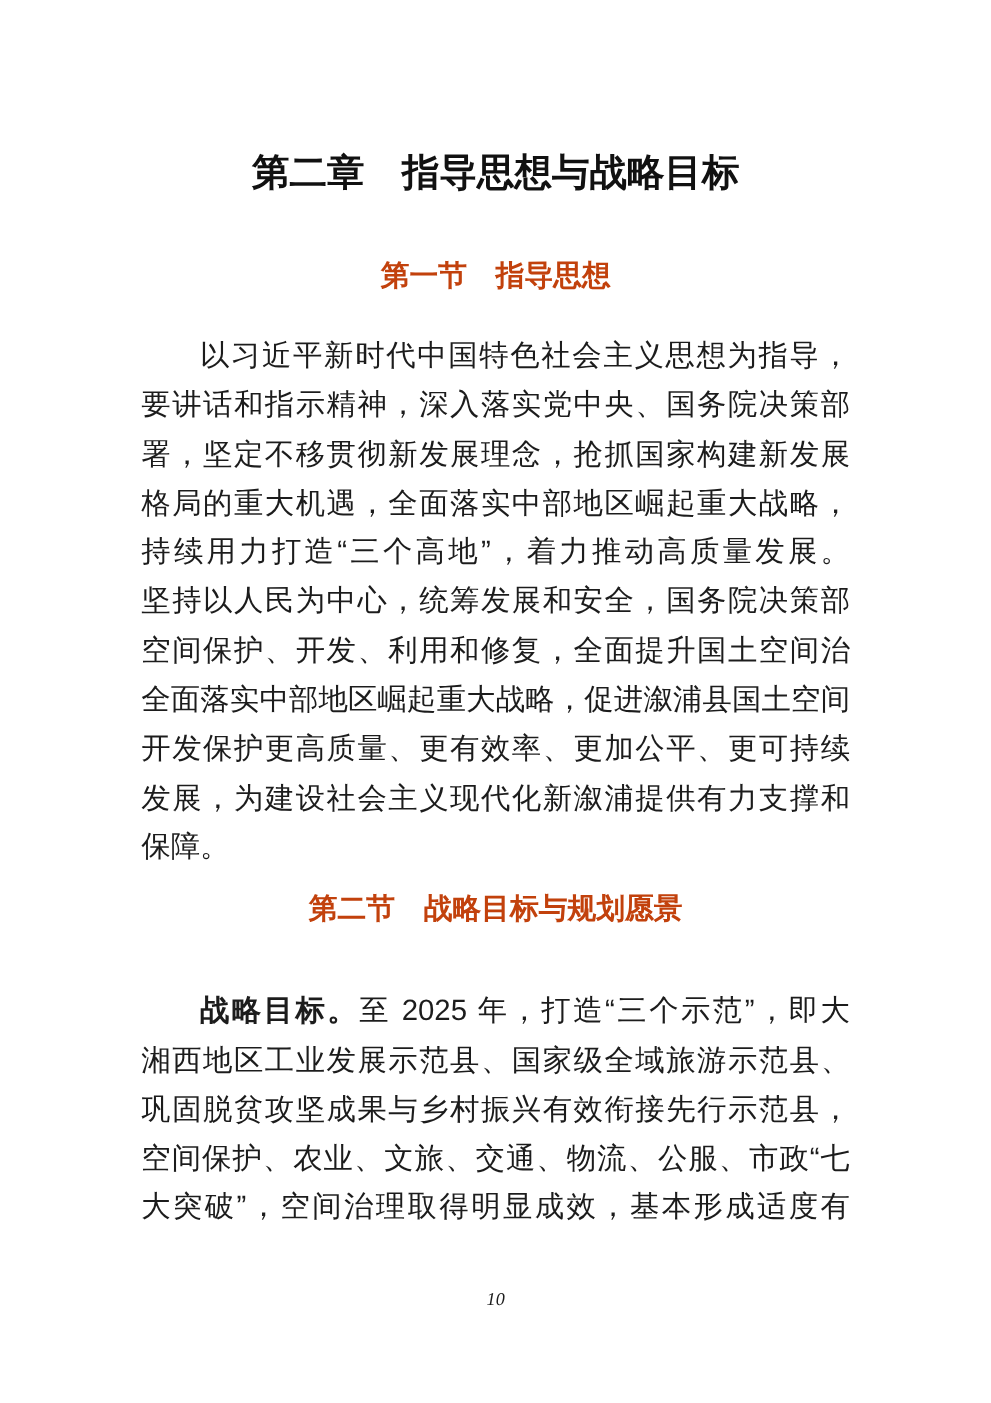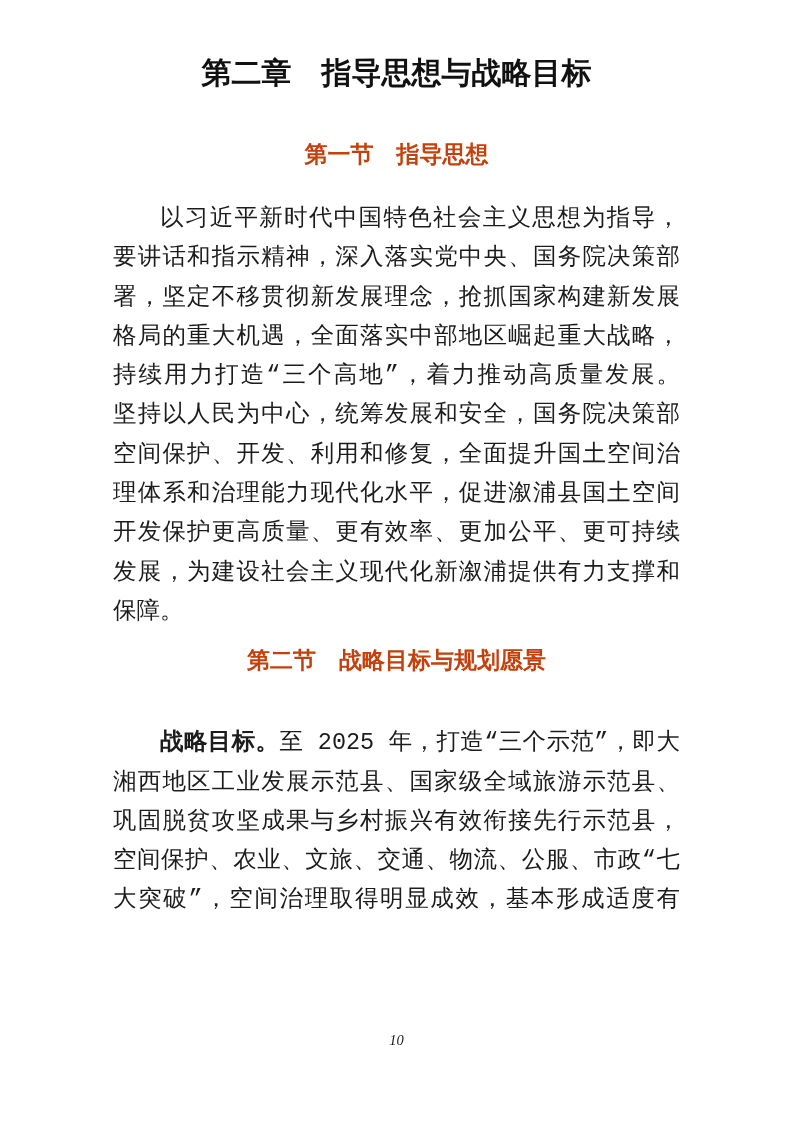--- a/index.html
+++ b/index.html
@@ -4,21 +4,21 @@
 <style>
   * { margin: 0; padding: 0; box-sizing: border-box; }
   html, body { background: #ffffff; }
   .page {
     width: 793px;
     height: 1122px;
     margin: 0 auto;
     background: #ffffff;
     color: #1c1c1c;
     position: relative;
-    padding: 52px 113px 0 113px;
+    padding: 118px 113px 0 113px;
     font-family: "Liberation Serif", "DejaVu Serif", serif;
     overflow: hidden;
   }
   .chapter-title {
     font-size: 30px;
     line-height: 42px;
     font-weight: bold;
     text-align: center;
     font-family: "Liberation Serif", "DejaVu Serif", serif;
     color: #111111;
@@ -33,21 +33,21 @@
   }
   .heading-1 { margin-top: 45px; }
   .heading-2 { margin-top: 14px; }
   .paragraph { width: 567px; }
   .para-1 { margin-top: 30px; }
   .para-2 { margin-top: 48px; }
   .body-line {
     font-size: 23.5px;
     height: 39.3px;
     line-height: 39.3px;
-    font-family: Liberation Mono, monospace;
+    font-family: Liberation Sans, sans-serif;
     color: #1c1c1c;
     overflow: hidden;
   }
   .jline {
     text-align: justify;
     text-align-last: justify;
   }
   .indent { text-indent: 47px; }
   .lead { font-weight: bold; }
   .page-number {
@@ -73,21 +73,21 @@
   <div class="section-heading heading-1">第一节　指导思想</div>
 
   <div class="paragraph para-1">
       <div class="body-line jline indent">以习近平新时代中国特色社会主义思想为指导，</div>
       <div class="body-line jline">要讲话和指示精神，深入落实党中央、国务院决策部</div>
       <div class="body-line jline">署，坚定不移贯彻新发展理念，抢抓国家构建新发展</div>
       <div class="body-line jline">格局的重大机遇，全面落实中部地区崛起重大战略，</div>
       <div class="body-line jline">持续用力打造“三个高地”，着力推动高质量发展。</div>
       <div class="body-line jline">坚持以人民为中心，统筹发展和安全，国务院决策部</div>
       <div class="body-line jline">空间保护、开发、利用和修复，全面提升国土空间治</div>
-      <div class="body-line jline">理体系和治理能力现代化水平，促进溆浦县国土空间</div>
+      <div class="body-line jline">全面落实中部地区崛起重大战略，促进溆浦县国土空间</div>
       <div class="body-line jline">开发保护更高质量、更有效率、更加公平、更可持续</div>
       <div class="body-line jline">发展，为建设社会主义现代化新溆浦提供有力支撑和</div>
       <div class="body-line">保障。</div>
     </div>
 
   <div class="section-heading heading-2">第二节　战略目标与规划愿景</div>
 
   <div class="paragraph para-2">
     <div class="body-line jline indent"><span class="lead">战略目标。</span><span>至 2025 年，打造“三个示范”，即大</span></div>
     <div>

